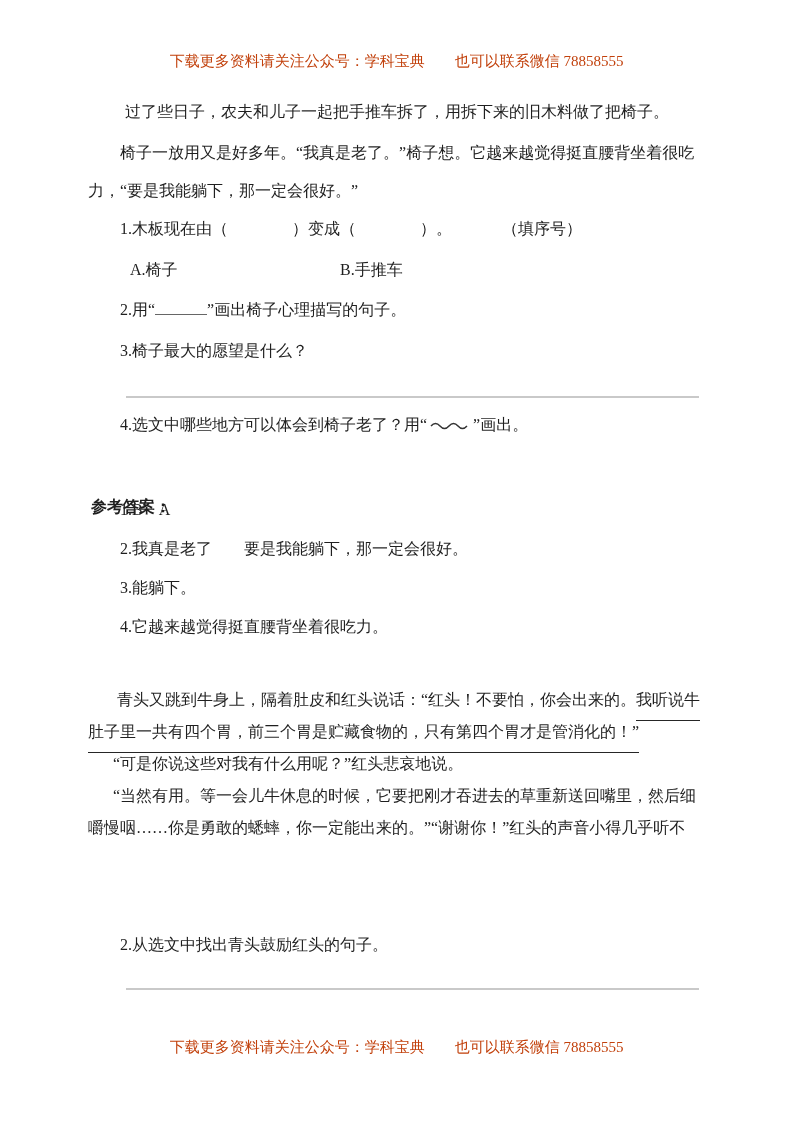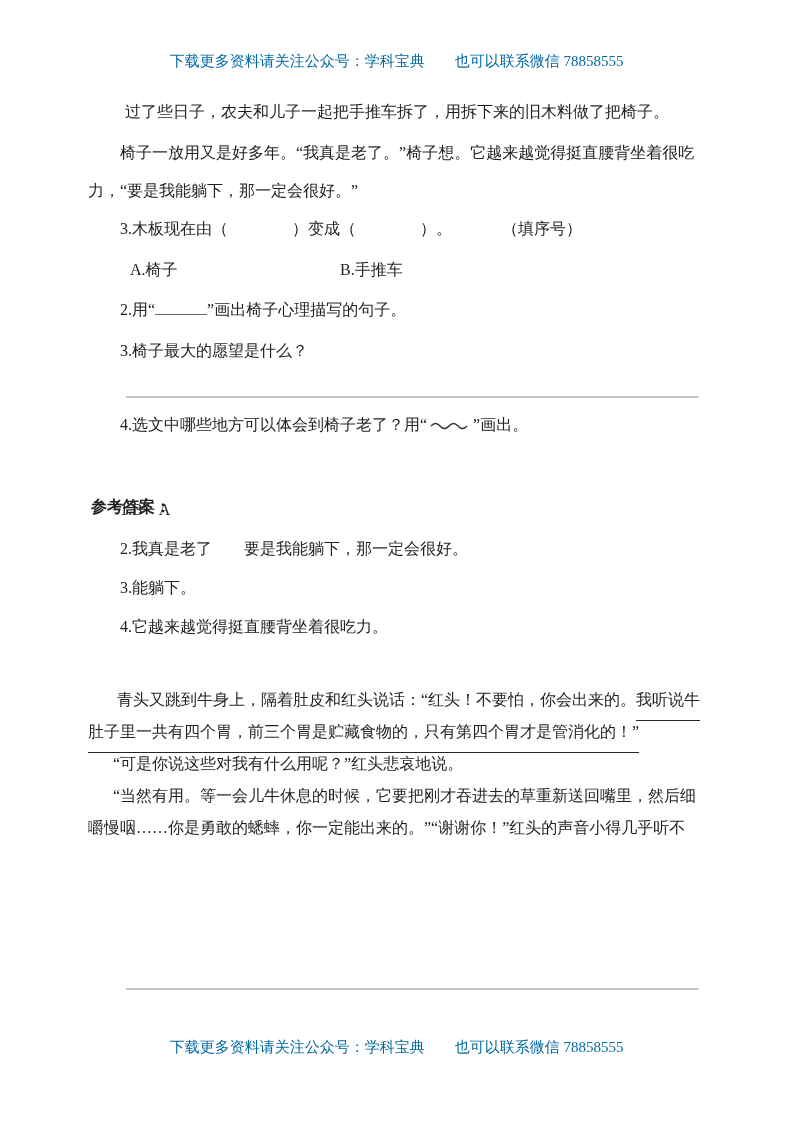--- a/index.html
+++ b/index.html
@@ -8,40 +8,40 @@
     width:793px; height:1122px;
     background:#ffffff;
     font-family:"Liberation Serif","DejaVu Serif",serif;
     font-size:16px;
     color:#1f1f1f;
     overflow:hidden;
   }
   .t { position:absolute; white-space:nowrap; line-height:22px;text-align:center; }
   .center { left:0; right:0; text-align:center; }
   .bold { font-weight:bold;margin-top:41px; }
-  .hdr { font-size:15px; color:#0369a1; }
+  .hdr { font-size:15px; color:#c2410c; }
   .gap { display:inline-block; height:1px; }
   .blank { display:inline-block; border-bottom:1px solid #666; height:15px; vertical-align:baseline; }
   .ul { border-bottom:1px solid #262626; padding-bottom:12px; }
   .hr { position:absolute; height:2px; background:#c9c9c9; }
   .wavy { vertical-align:middle; margin:0 3px 3px 3px; }
 </style>
 </head>
 <body>
 
 <div class="page">
 
   <div class="t center hdr" style="top:50px">下载更多资料请关注公众号：学科宝典　　也可以联系微信 78858555</div>
 
   <div class="t" style="left:125px;top:101px">过了些日子，农夫和儿子一起把手推车拆了，用拆下来的旧木料做了把椅子。</div>
   <div class="t" style="left:88px;top:180px">力，“要是我能躺下，那一定会很好。”</div>
   <div class="t" style="left:120px;top:142px">椅子一放用又是好多年。“我真是老了。”椅子想。它越来越觉得挺直腰背坐着很吃</div>
 
   <div class="t" style="left:120px;top:218px">
-    <span>3.木板现在由（</span><span class="gap" style="width:64px"></span><span>）变成（</span><span class="gap" style="width:64px"></span><span>）。</span><span class="gap" style="width:50px"></span><span>（填序号）</span>
+    <span>1.木板现在由（</span><span class="gap" style="width:64px"></span><span>）变成（</span><span class="gap" style="width:64px"></span><span>）。</span><span class="gap" style="width:50px"></span><span>（填序号）</span>
   </div>
 
   <div class="t" style="left:130px;top:259px">A.椅子</div>
   <div class="t" style="left:340px;top:259px">B.手推车</div>
 
   <div class="t" style="left:120px;top:299px">
     <span>2.用“</span><span class="blank" style="width:52px"></span><span>”画出椅子心理描写的句子。</span>
   </div>
 
   <div class="t" style="left:120px;top:340px">3.椅子最大的愿望是什么？</div>
@@ -67,18 +67,19 @@
   <div class="t" style="left:88px;top:721px">
     <span class="ul">肚子里一共有四个胃，前三个胃是贮藏食物的，只有第四个胃才是管消化的！”</span>
   </div>
 
   <div class="t" style="left:113px;top:753px">“可是你说这些对我有什么用呢？”红头悲哀地说。</div>
 
   <div class="t" style="left:113px;top:785px">“当然有用。等一会儿牛休息的时候，它要把刚才吞进去的草重新送回嘴里，然后细</div>
   <div class="t" style="left:88px;top:817px">嚼慢咽……你是勇敢的蟋蟀，你一定能出来的。”“谢谢你！”红头的声音小得几乎听不</div>
 
 
+  <div class="t" style="left:120px;top:934px">2.从选文中找出青头鼓励红头的句子。</div>
 
   <div class="hr" style="left:126px;top:988px;width:573px"></div>
 
   <div class="t center hdr" style="top:1036px">下载更多资料请关注公众号：学科宝典　　也可以联系微信 78858555</div>
 
 </div>
 
 </body></html>

